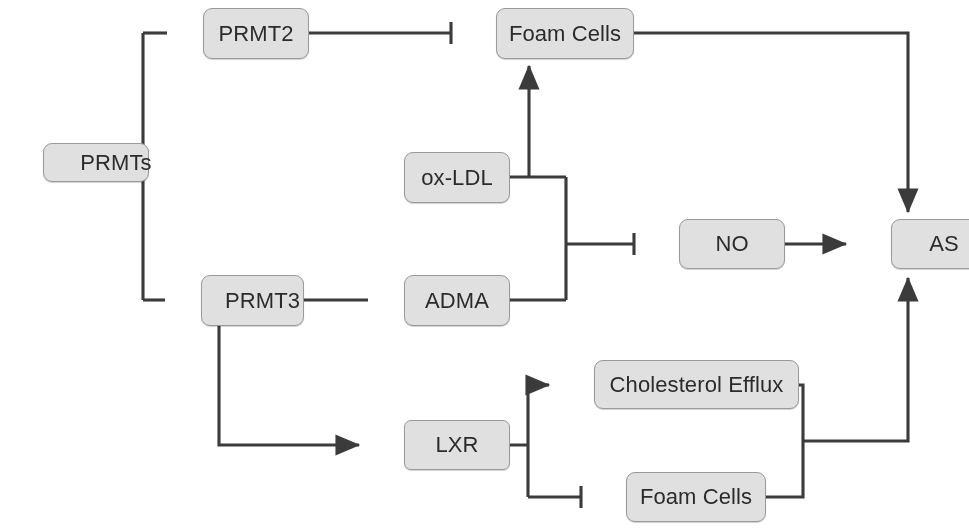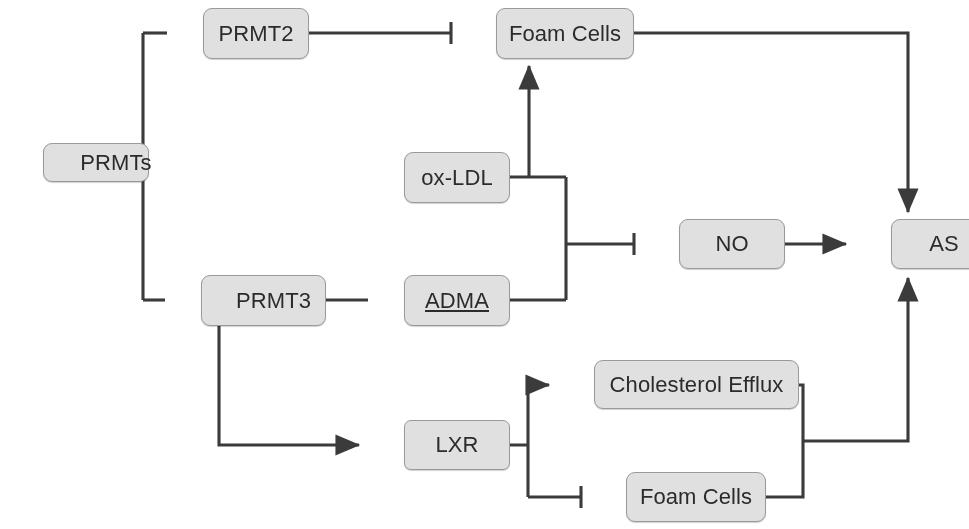--- a/index.html
+++ b/index.html
@@ -99,33 +99,33 @@
   </svg>
 
   <div class="node" style="left:7px;   top:143px; width:106px; height:39px;padding-left:40px;">
     <span class="node-label">PRMTs</span>
   </div>
 
   <div class="node" style="left:167px; top:8px;   width:106px; height:51px;">
     <span class="node-label">PRMT2</span>
   </div>
 
-  <div class="node" style="left:165px; top:275px; width:125px; height:51px;padding-left:20px;">
+  <div class="node" style="left:165px; top:275px; width:103px; height:51px;padding-left:20px;">
     <span class="node-label">PRMT3</span>
   </div>
 
   <div class="node" style="left:460px; top:8px;   width:138px; height:51px;">
     <span class="node-label">Foam Cells</span>
   </div>
 
   <div class="node" style="left:368px; top:152px; width:106px; height:51px;">
     <span class="node-label">ox-LDL</span>
   </div>
 
-  <div class="node" style="left:368px; top:275px; width:106px; height:51px;text-decoration:underline;">
+  <div class="node" style="left:368px; top:275px; width:106px; height:51px;">
     <span class="node-label">ADMA</span>
   </div>
 
   <div class="node" style="left:855px; top:219px; width:106px; height:50px;">
     <span class="node-label">AS</span>
   </div>
 
   <div class="node" style="left:643px; top:219px; width:106px; height:50px;">
     <span class="node-label">NO</span>
   </div>

